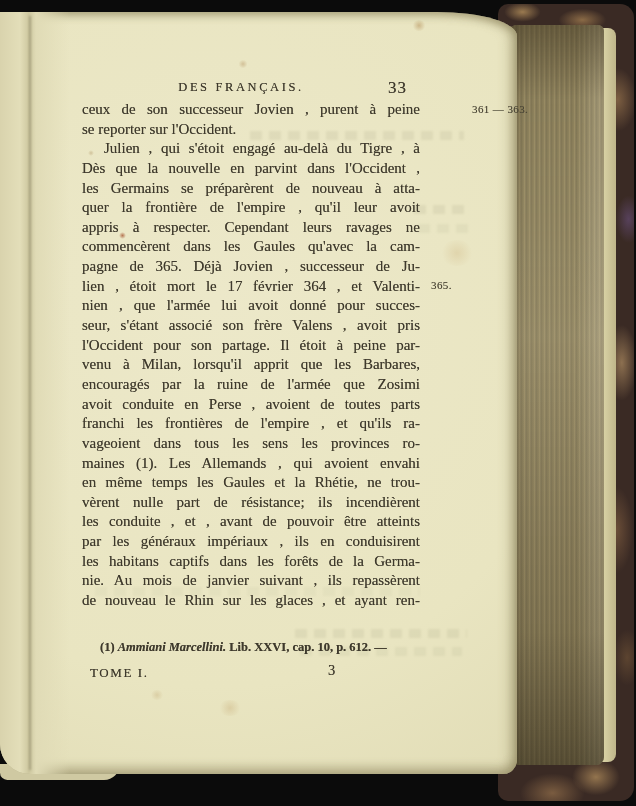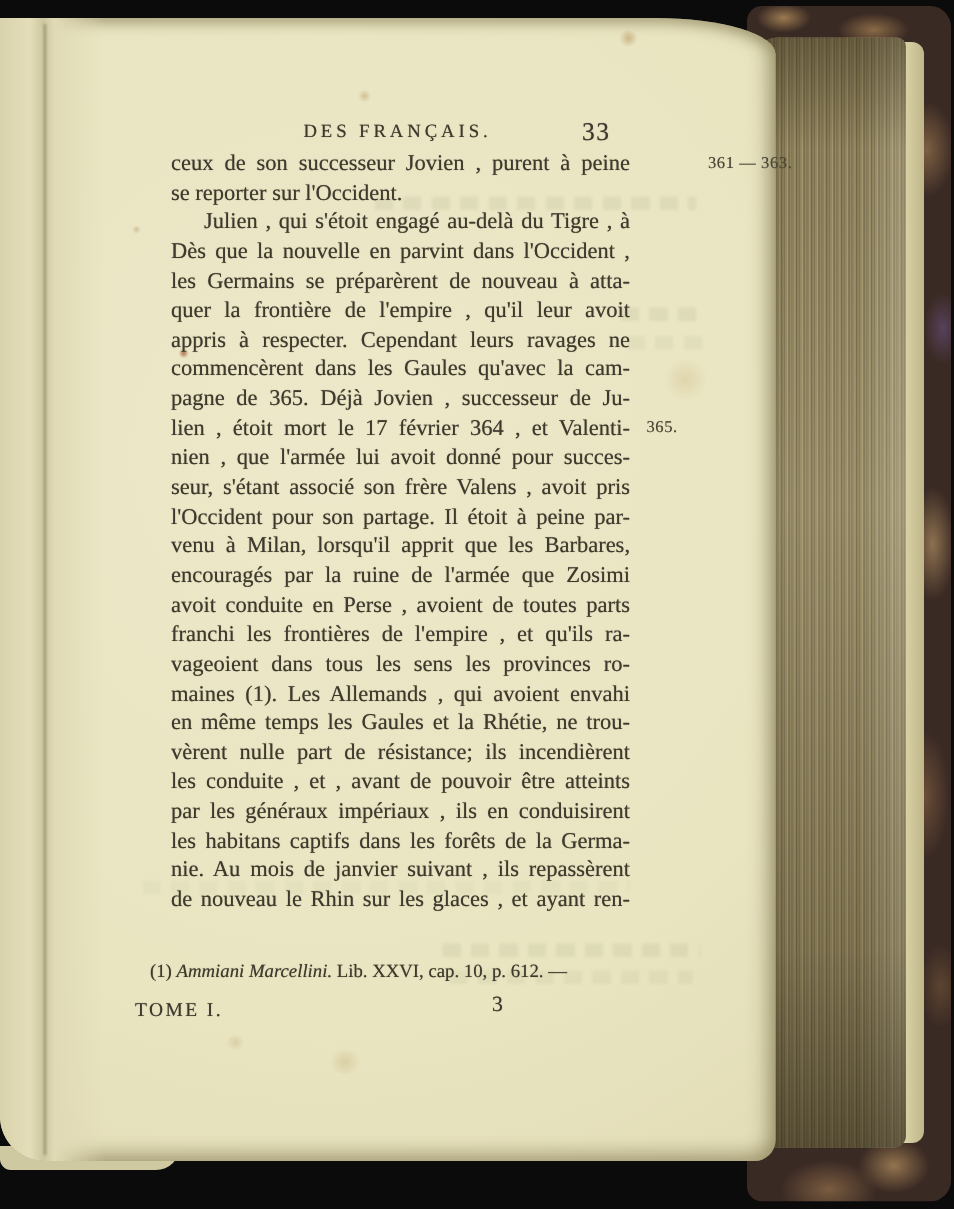--- a/index.html
+++ b/index.html
@@ -75,37 +75,37 @@
   .spot{position:absolute;border-radius:50%;pointer-events:none;}
   .ghost{
     position:absolute;height:9px;pointer-events:none;
     background:repeating-linear-gradient(90deg,rgba(108,112,78,.55) 0 12px,transparent 12px 19px);
     opacity:.17;filter:blur(1.2px);
   }
   
   .ink{color:var(--ink,#3e392c);text-shadow:0 0 .6px rgba(62,58,45,.65);}
   .running-title{
     position:absolute;left:175px;top:80px;width:132px;text-align:center;
-    font-size:12.5px;letter-spacing:2.6px;white-space:nowrap;margin-left:24px;
+    font-size:12.5px;letter-spacing:2.6px;white-space:nowrap;
   }
   .page-number{position:absolute;left:388px;top:78px;font-size:17px;letter-spacing:1px;}
   .margin-note{position:absolute;font-size:11px;letter-spacing:.4px;color:#4b4636;
     text-shadow:0 0 .5px rgba(75,70,54,.6);white-space:nowrap;}
   .note-1{left:424px;top:103px;margin-left:48px;}
   .note-2{left:431px;top:279px;text-align:right;}
   .body-block{
     position:absolute;left:82px;top:100px;width:338px;
     font-size:15px;line-height:19.65px;
   }
-  .body-line{height:19.65px;text-align:justify;text-align-last:justify;white-space:normal;margin-left:32px;}
+  .body-line{height:19.65px;text-align:justify;text-align-last:justify;white-space:normal;}
   .body-line.para-end{text-align-last:left;}
   .body-line.indent{text-indent:22px;}
   .footnote{
     position:absolute;left:64px;top:639px;width:378px;
-    font-size:12.5px;line-height:16.5px;
+    font-size:12.5px;line-height:16.5px;font-weight:bold;
   }
   .footnote .fn-1{text-indent:36px;}
   .footnote em{font-style:italic;}
   .volume-label{position:absolute;left:90px;top:665px;font-size:13px;letter-spacing:1.6px;text-align:center;}
   .signature-mark{position:absolute;left:328px;top:662px;font-size:14.5px;}
 </style>
 </head>
 <body>
 
 <div class="canvas">

